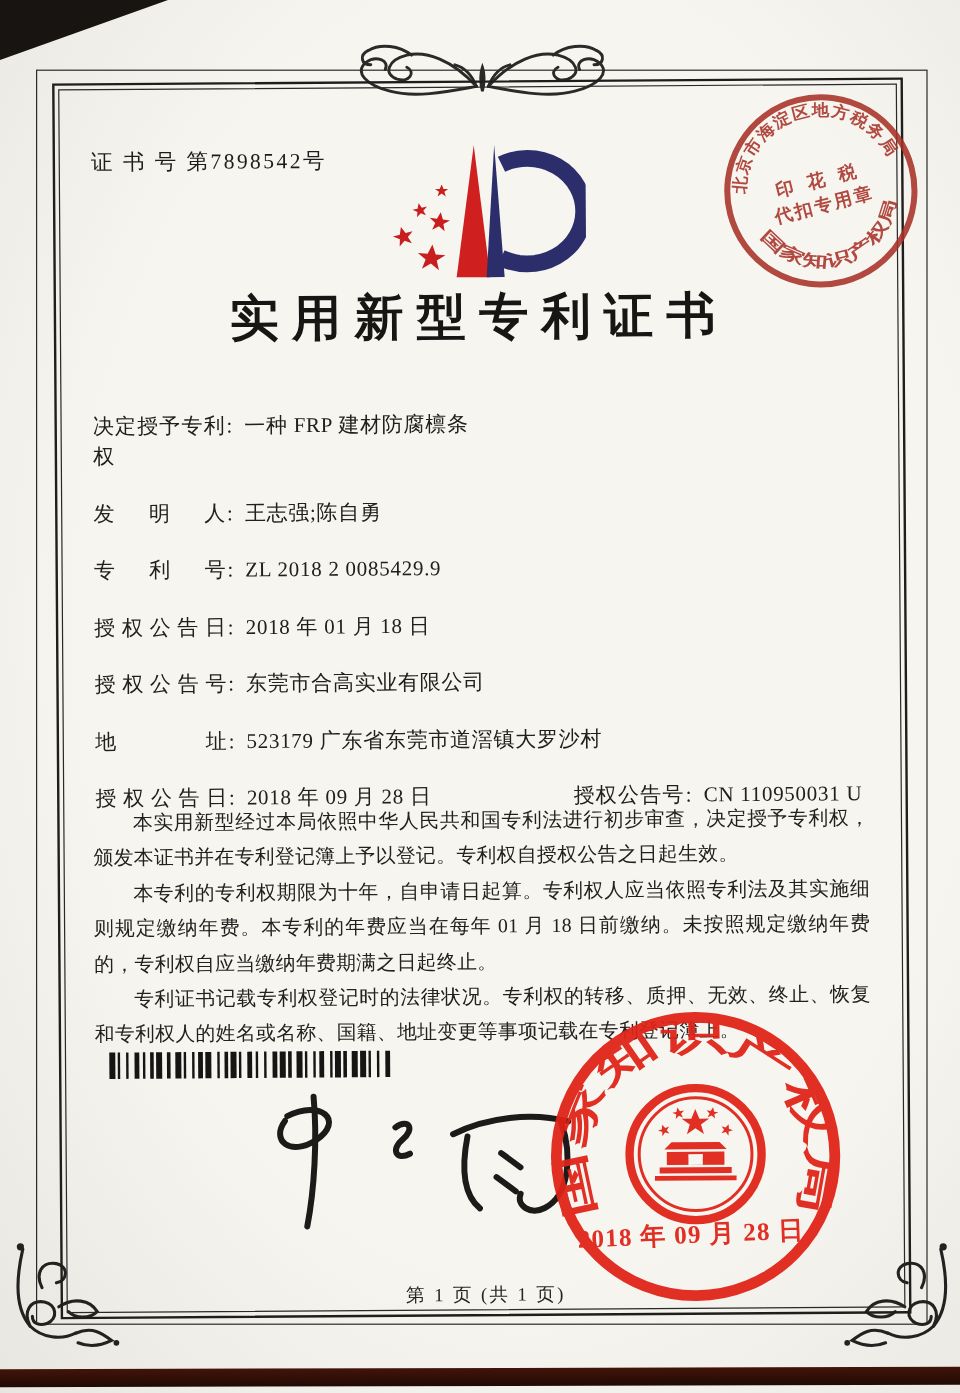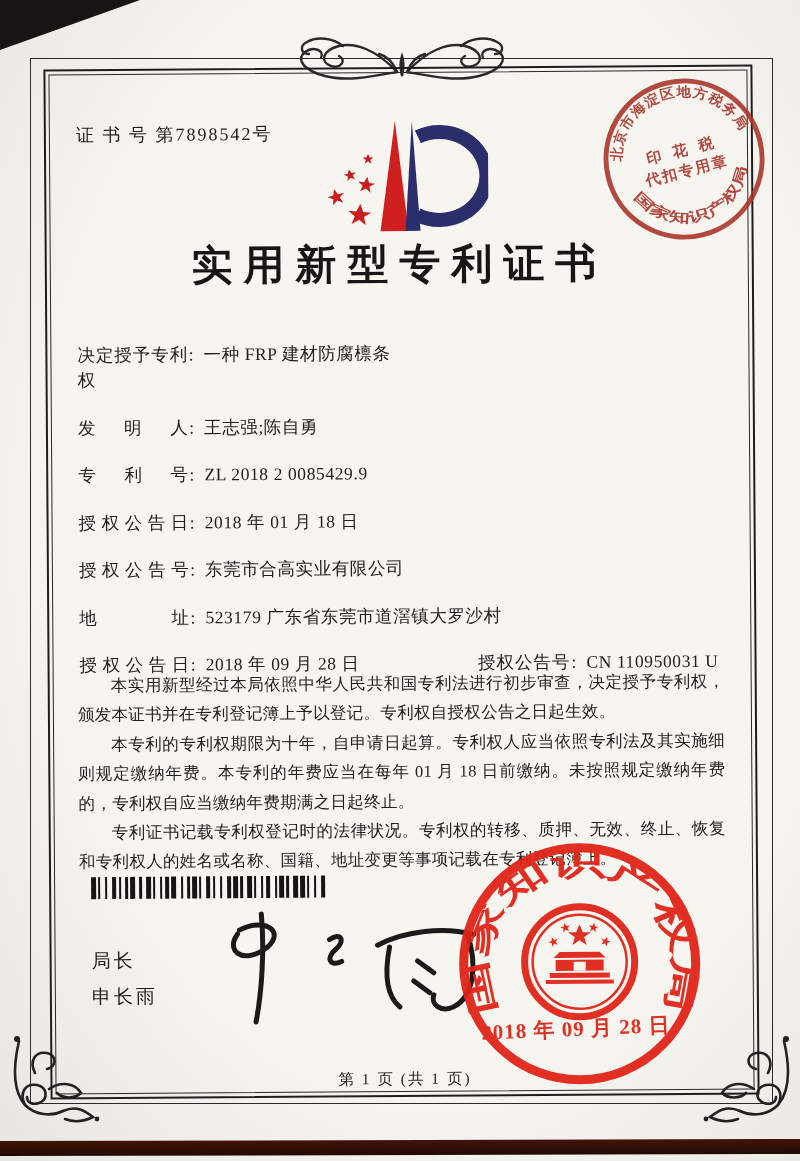--- a/index.html
+++ b/index.html
@@ -246,24 +246,20 @@
         <span style="width: 4.6px; background: rgb(22, 21, 20);"></span>
         <span style="width: 2.3px; background: transparent;"></span>
         <span style="width: 2.3px; background: rgb(22, 21, 20);"></span>
         <span style="width: 4.6px; background: transparent;"></span>
         <span style="width: 2.3px; background: rgb(22, 21, 20);"></span>
         <span style="width: 4.6px; background: transparent;"></span>
         <span style="width: 4.6px; background: rgb(22, 21, 20);"></span>
         <span style="width: 2.3px; background: transparent;"></span>
       </div>
 
-    <div class="president">
-      <div>局长</div>
-      <div>申长雨</div>
-    </div>
 
     <svg class="signature" width="300" height="140" viewBox="0 0 300 140">
       <g fill="none" stroke="#1c1b19" stroke-width="5" stroke-linecap="round">
         <path d="M70,14 C73,50 70,92 64,122"></path>
         <path d="M48,30 C76,16 96,34 72,50 C50,64 34,50 46,34"></path>
         <path d="M138,40 C150,32 154,42 144,50 C134,58 138,68 150,62"></path>
         <path d="M186,46 C214,32 252,28 282,36"></path>
         <path d="M198,48 C192,78 196,98 208,108"></path>
         <path d="M276,36 C286,66 282,98 262,108 C250,114 238,106 242,96"></path>
         <path d="M226,62 L242,74"></path>

